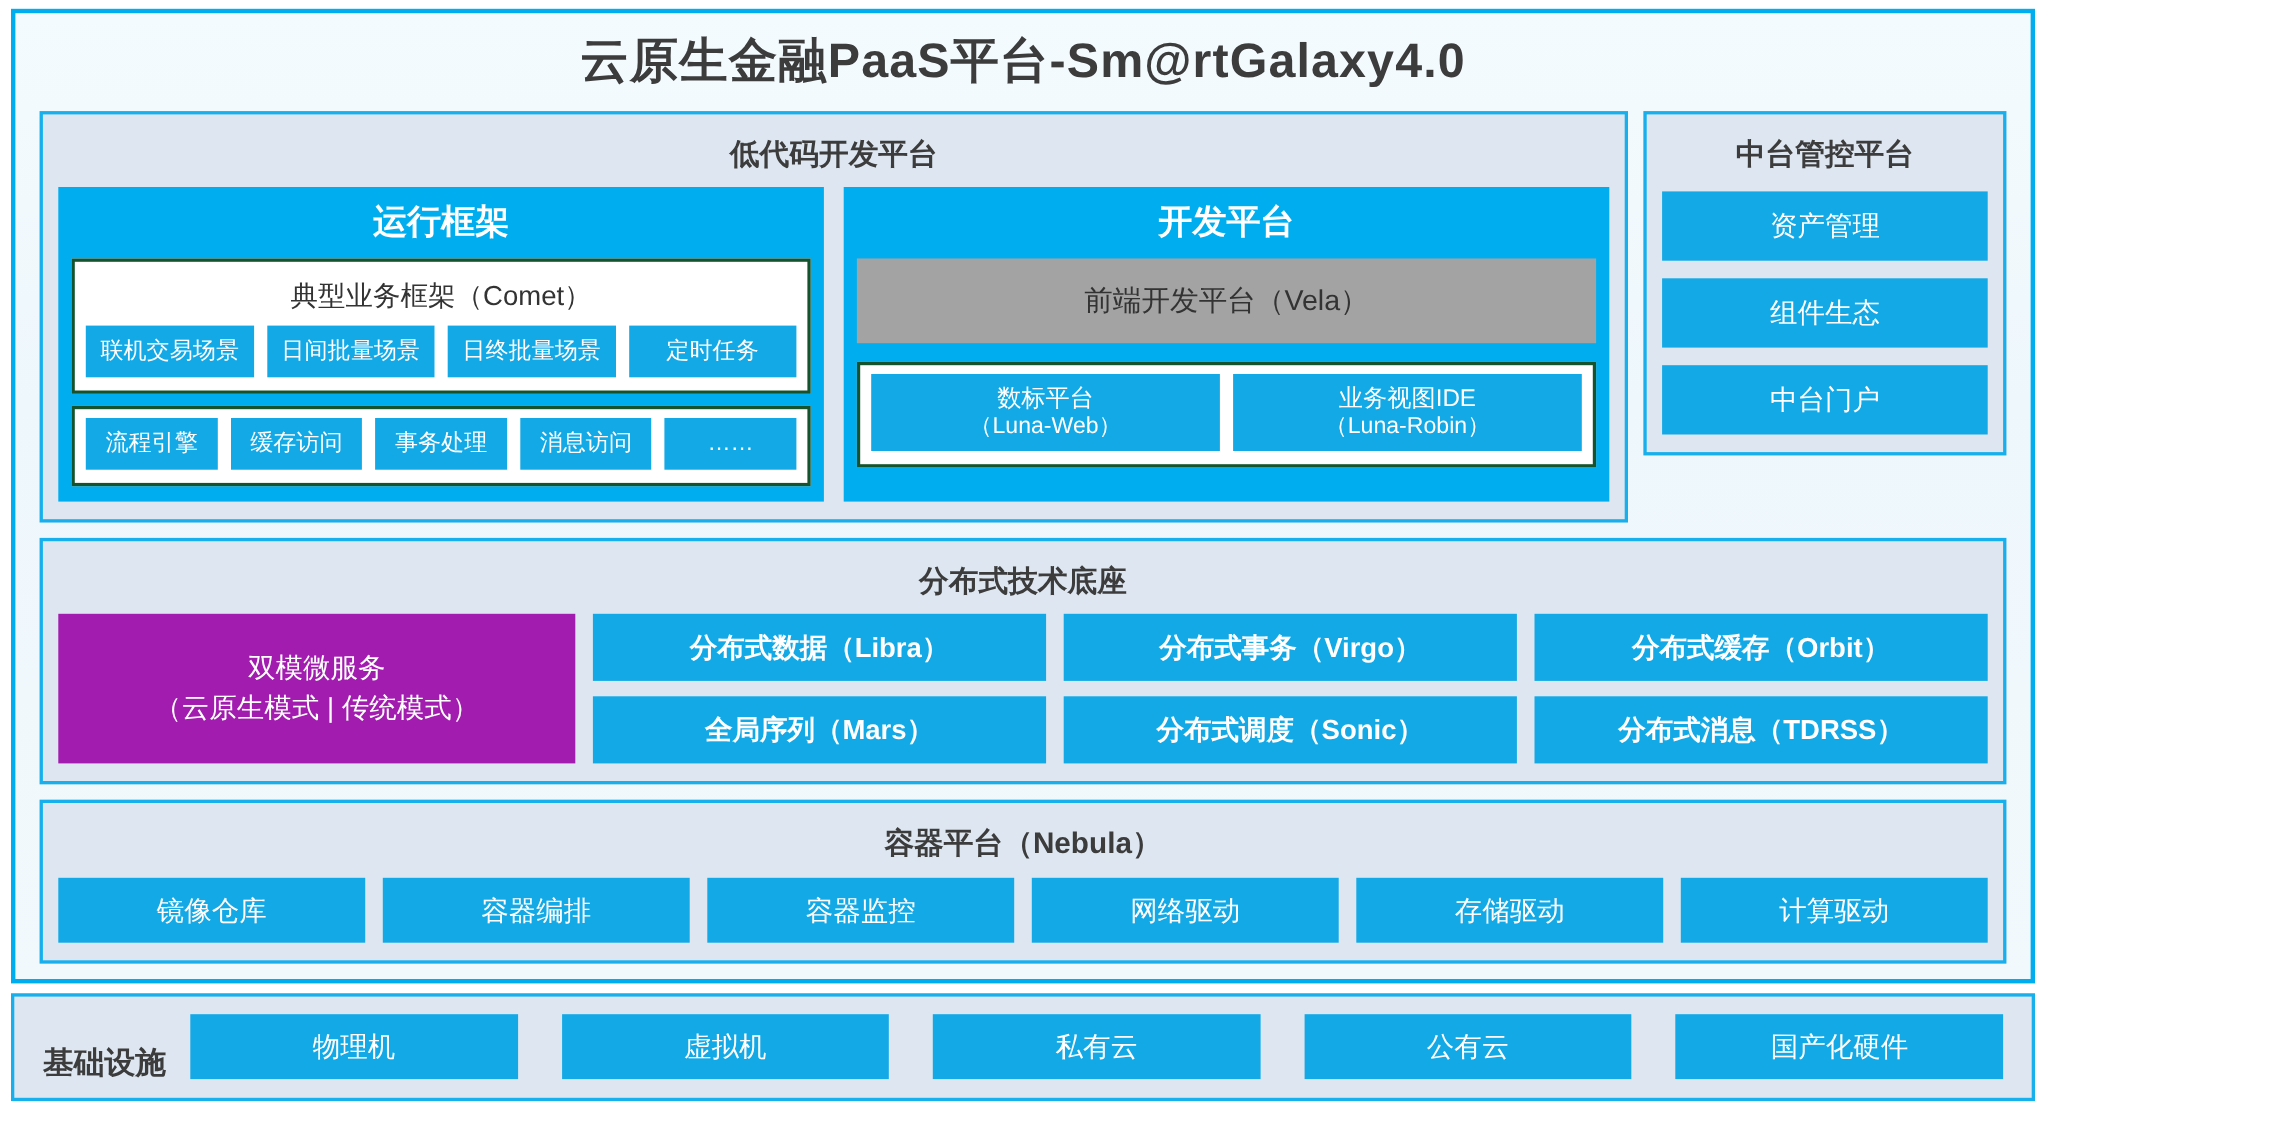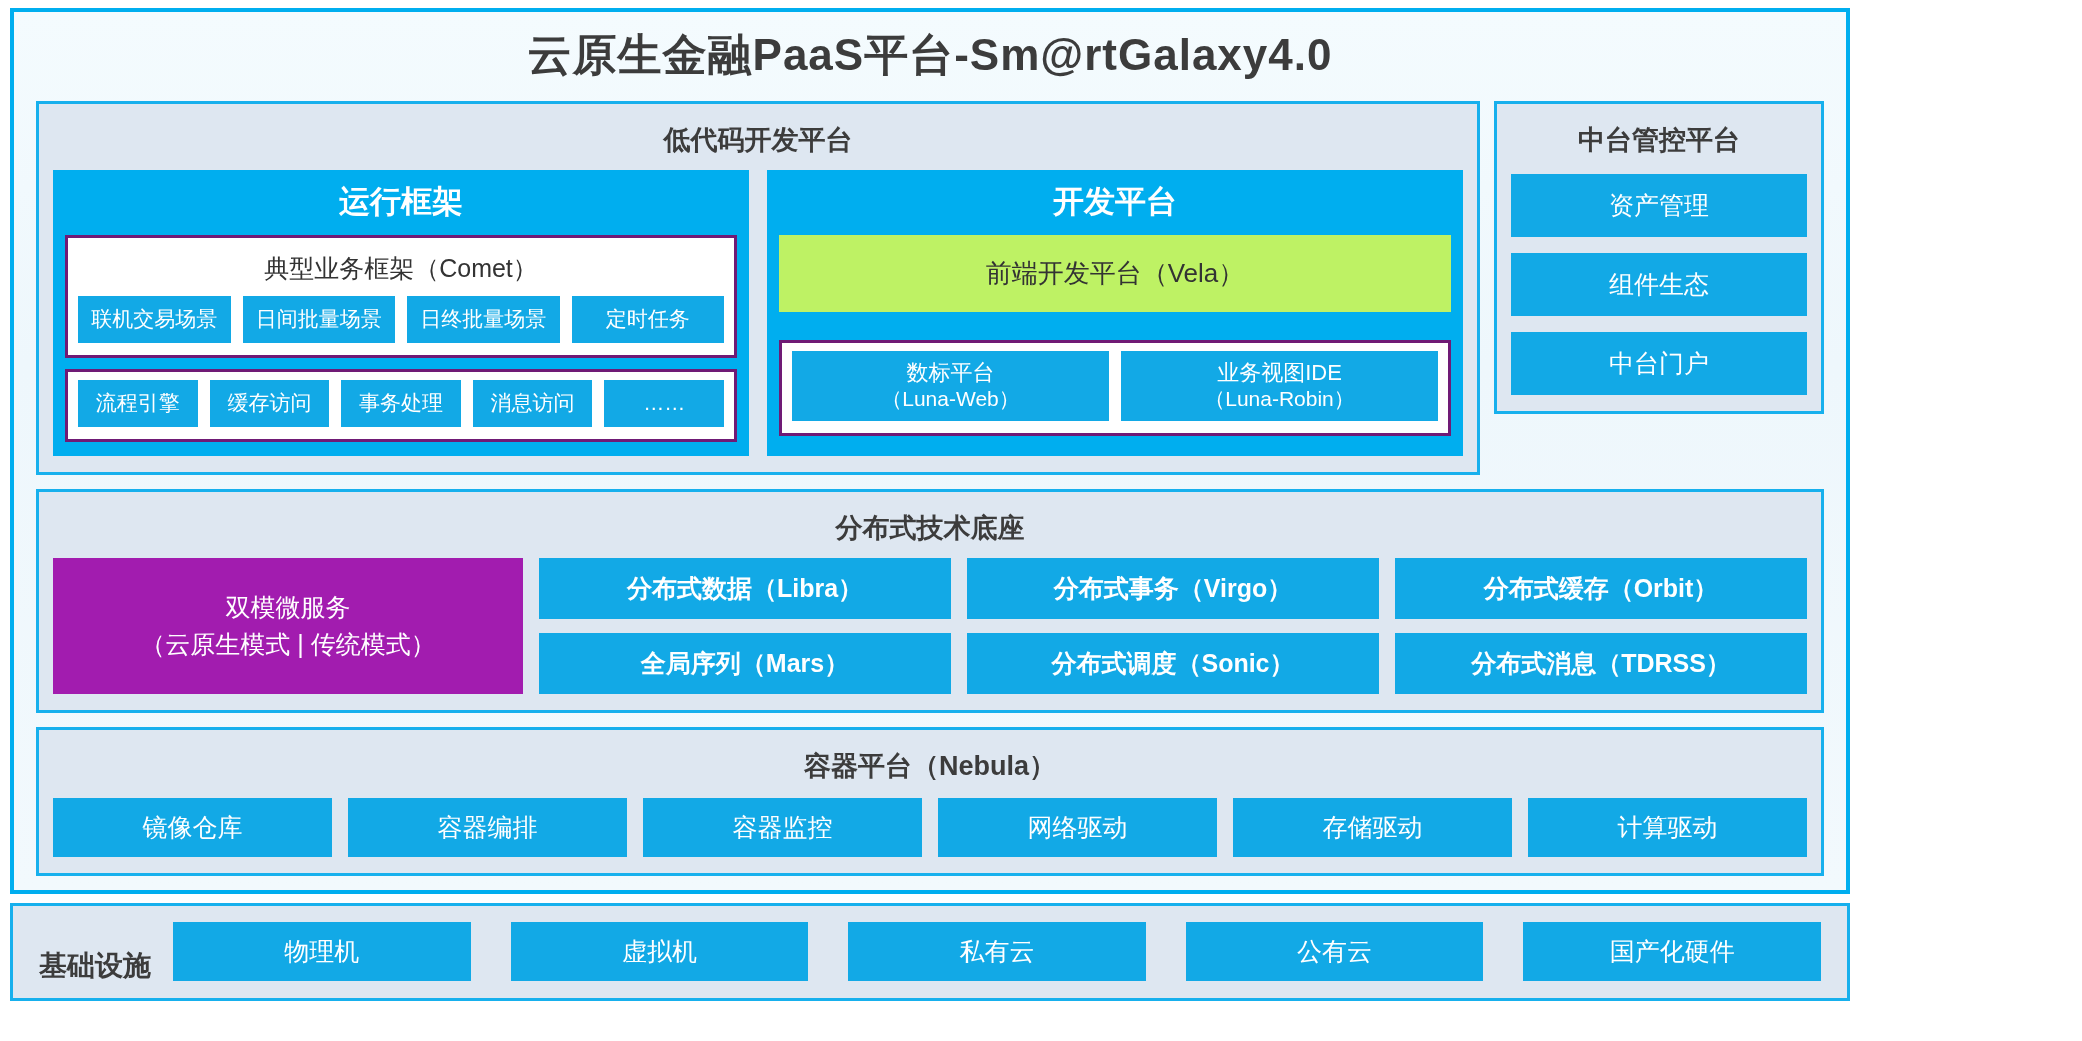--- a/index.html
+++ b/index.html
@@ -68,21 +68,21 @@
     font-weight: bold;
     color: #ffffff;
     padding: 11px 0 12px 0;
   }
 
   .white-box {
     background: #ffffff;
     padding: 8px 10px 12px 10px;
     margin-bottom: 11px;
   }
-  .white-box.bordered { border: 3px solid #701a75; }
+  .white-box.bordered { border: 3px solid #14532d; }
   .white-box:last-child { margin-bottom: 0; }
   .white-box-title {
     text-align: center;
     font-size: 25px;
     color: #333333;
     padding: 6px 0 11px 0;
   }
 
   .chip-row { display: flex; gap: 12px; }
   .chip {
@@ -91,26 +91,26 @@
     font-size: 21px;
     text-align: center;
     padding: 11px 6px;
     flex: 1 1 0;
     line-height: 1.18;
     white-space: nowrap;
     display: flex; align-items: center; justify-content: center;
   }
 
   .vela-box {
-    background: #bef264;
+    background: #a3a3a3;
     text-align: center;
     font-size: 26px;
     color: #333333;
     padding: 21px 4px;
-    margin-bottom: 28px;
+    margin-bottom: 17px;
   }
 
   .luna-chip {
     background: #12A9E6;
     color: #ffffff;
     font-size: 22px;
     text-align: center;
     padding: 9px 4px;
     flex: 1 1 0;
     line-height: 1.2;

